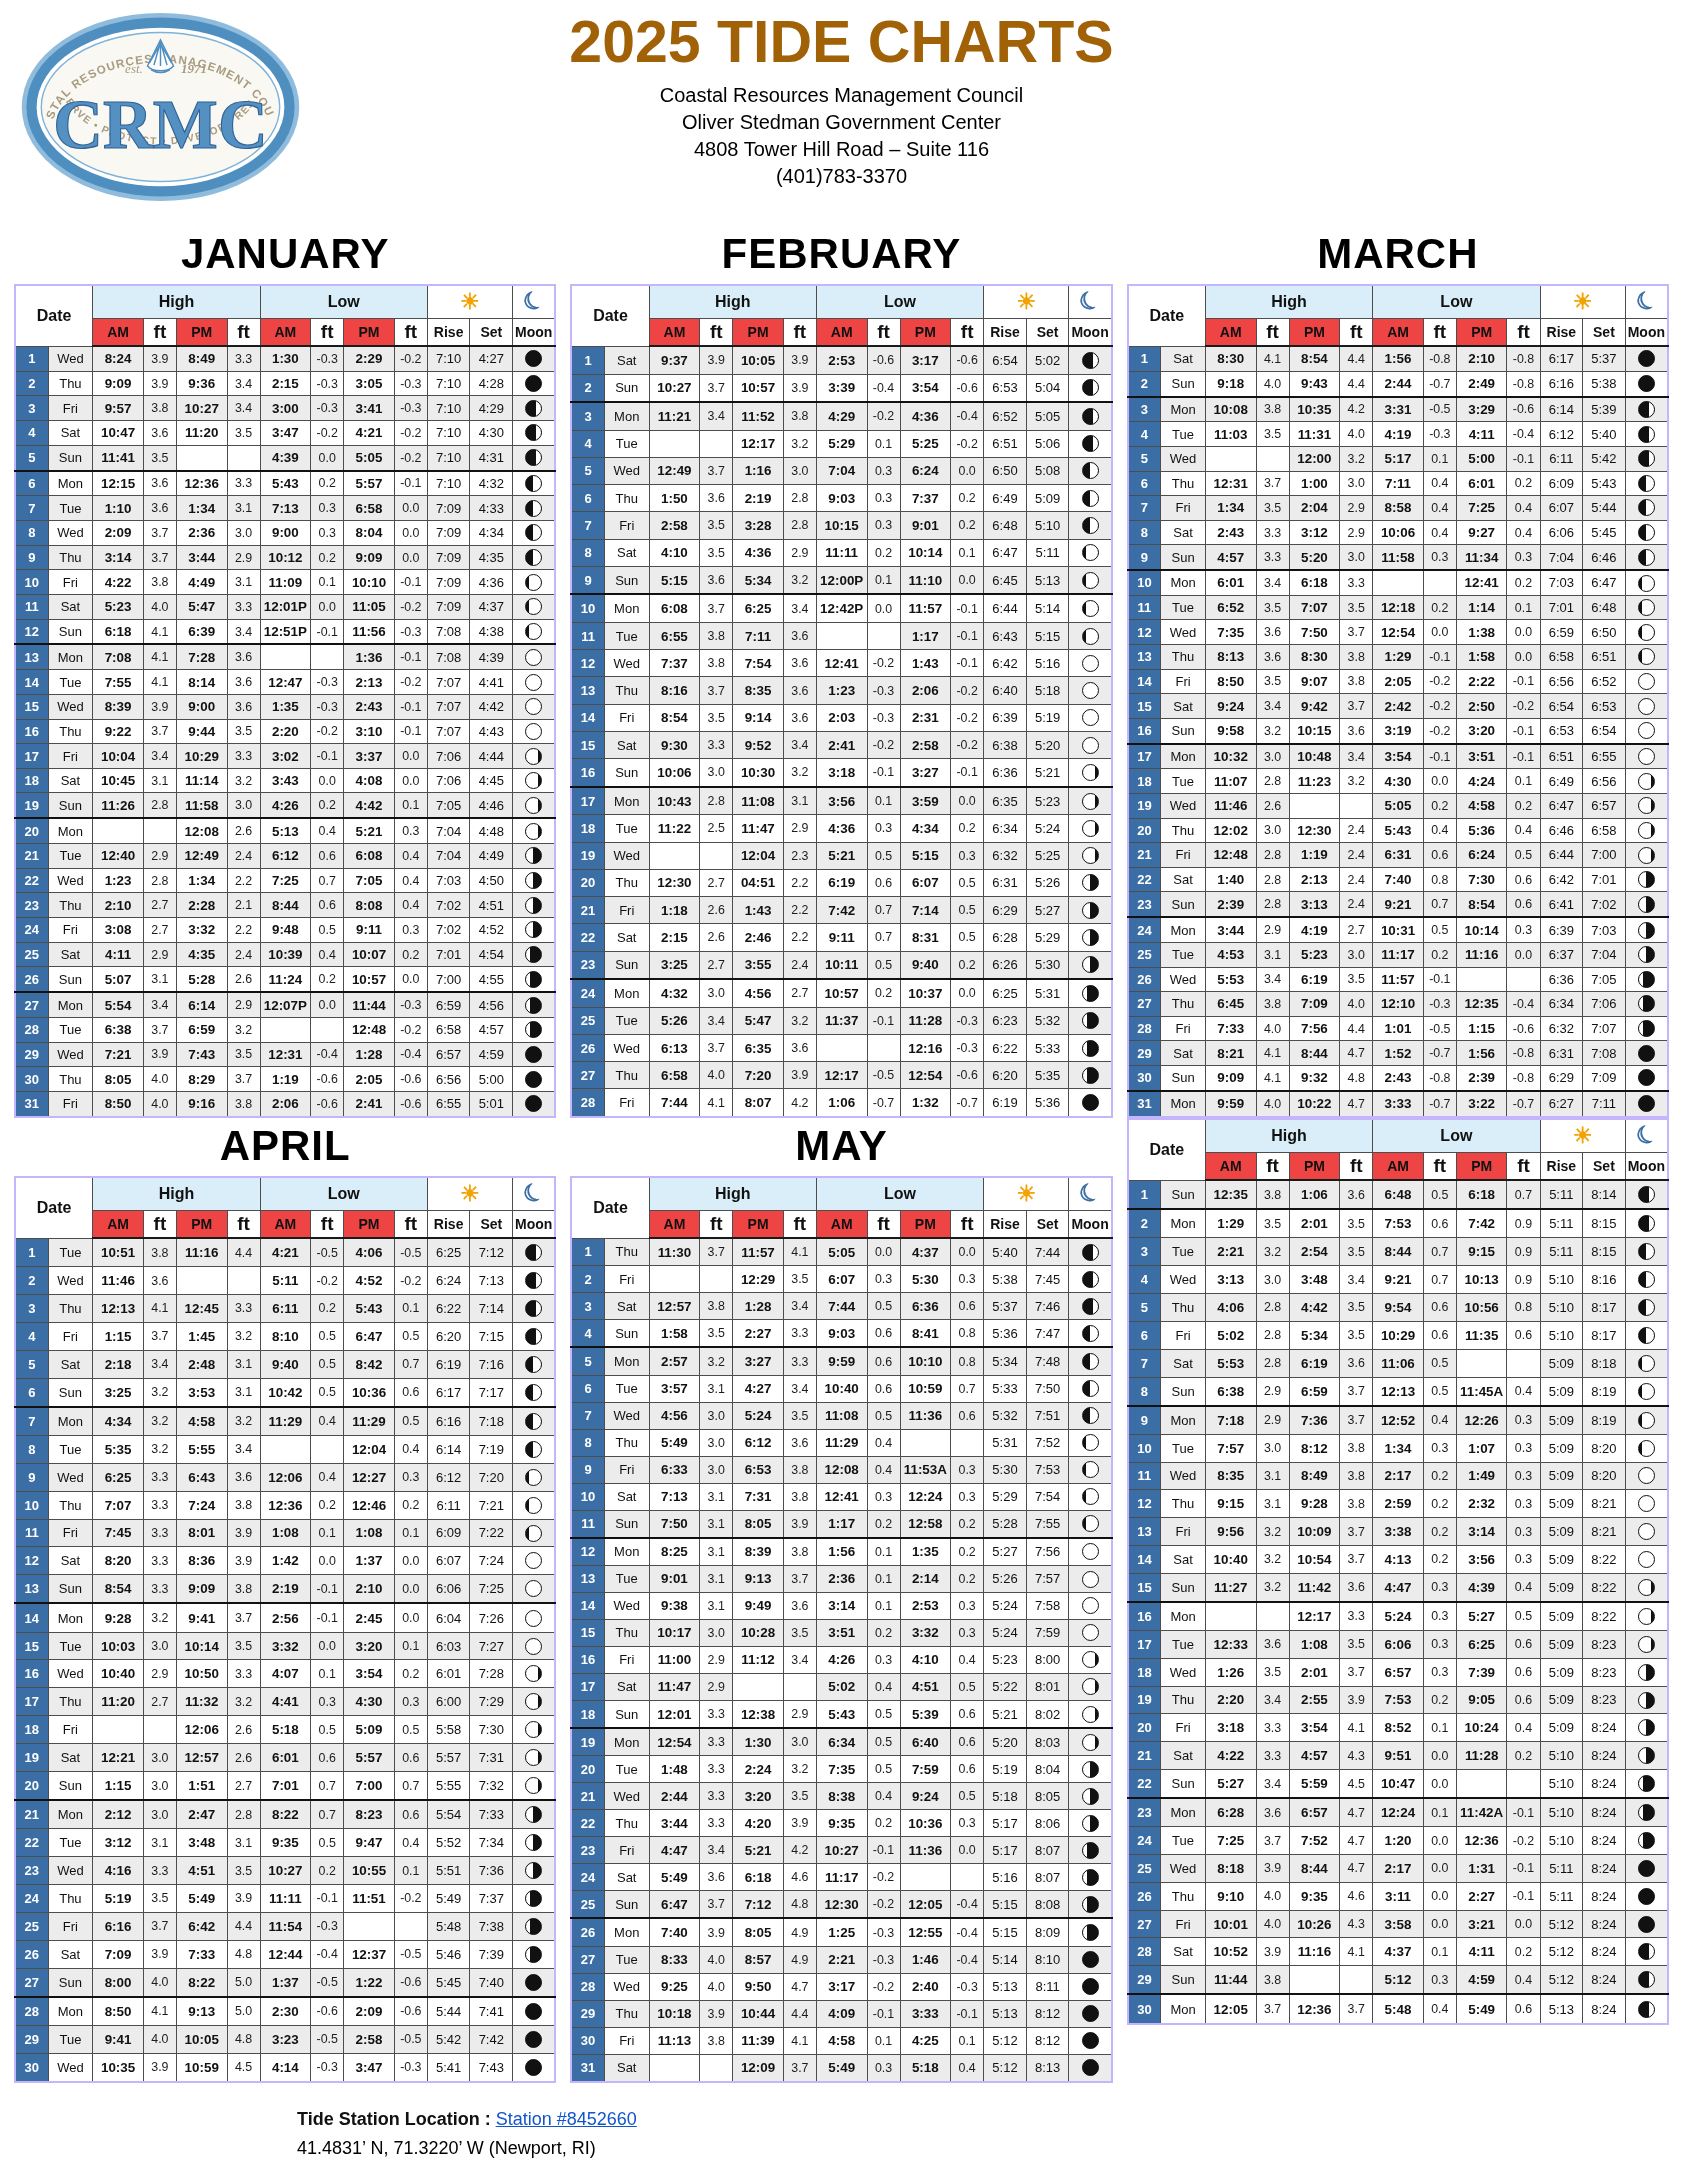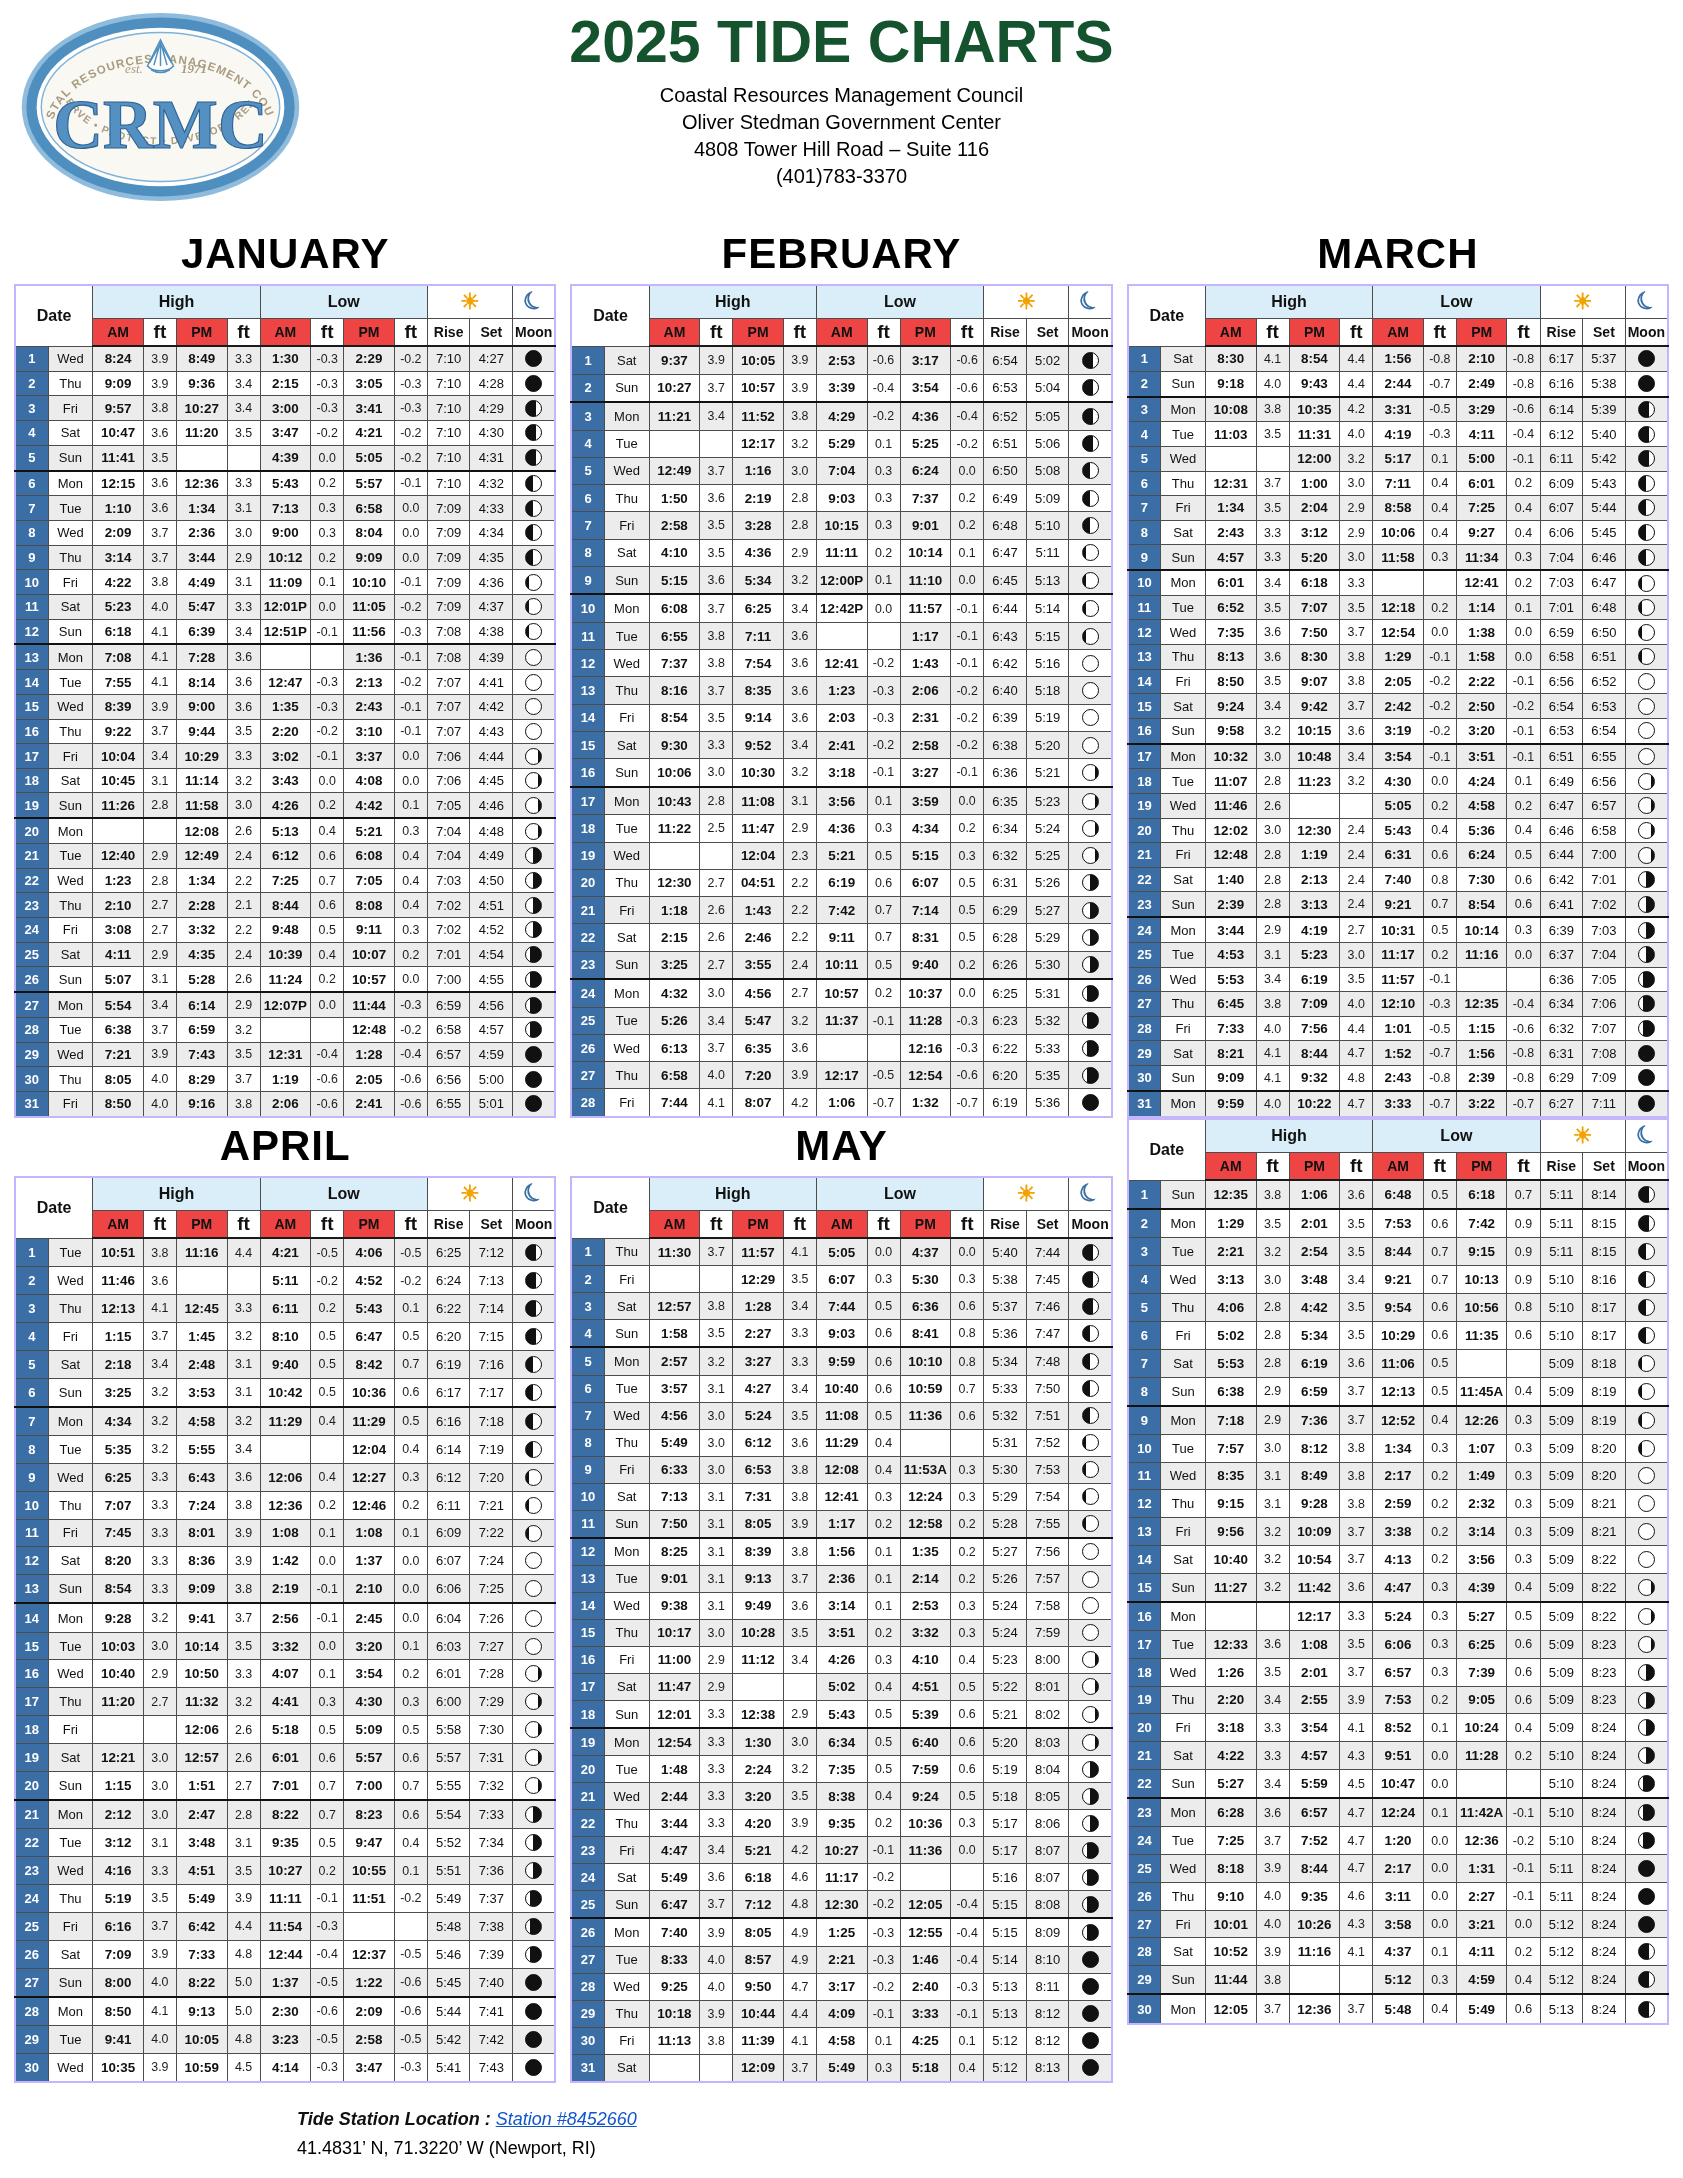--- a/index.html
+++ b/index.html
@@ -6,21 +6,21 @@
   body{
     width:1683px;height:2178px;background:#ffffff;position:relative;
     font-family:"Liberation Sans", sans-serif;color:#111;overflow:hidden;
   }
   
   .page-header{position:relative;height:226px;}
   .logo{position:absolute;left:20px;top:12px;width:281px;height:190px;}
   .title-block{position:absolute;left:0;right:0;top:8px;text-align:center;}
   .main-title{
     margin:0;font-size:59px;font-weight:bold;letter-spacing:0px;
-    color:#14532d;font-family:"Liberation Sans", sans-serif;
+    color:#a16207;font-family:"Liberation Sans", sans-serif;
   }
   .addr{font-size:20px;line-height:27px;color:#000;margin-top:6px;}
   
   .months{padding:0 14px;}
   .band{display:grid;grid-template-columns:1fr 1fr 1fr;column-gap:14px;}
   .month h2{
     margin:4px 0 6px 0;text-align:center;font-size:42px;font-weight:bold;
     color:#000;letter-spacing:1px;
   }
   table.tide{
@@ -61,21 +61,21 @@
   .m-n {background:#111;}
   .m-wc{background:linear-gradient(to right,#111 70%,#fff 70%);}
   .m-fq{background:linear-gradient(to right,#111 50%,#fff 50%);}
   .m-wg{background:linear-gradient(to right,#111 22%,#fff 22%);}
   .m-f {background:#fff;}
   .m-ng{background:linear-gradient(to right,#fff 78%,#111 78%);}
   .m-lq{background:linear-gradient(to right,#fff 50%,#111 50%);}
   .m-nc{background:linear-gradient(to right,#fff 30%,#111 30%);}
   
   .footer{margin:26px 0 0 297px;font-size:18px;}
-  .f1{margin-bottom:8px;font-style:italic;}
+  .f1{margin-bottom:8px;}
   .f-label{font-weight:bold;}
   .f-sep{font-weight:bold;}
   .f-link{color:#1155CC;text-decoration:underline;cursor:pointer;}
   .f2{font-size:18px;color:#000;}
 </style>
 <title>2025 TIDE CHARTS</title></head>
 <body>
 
 <div class="page-header">
   <div class="logo">

